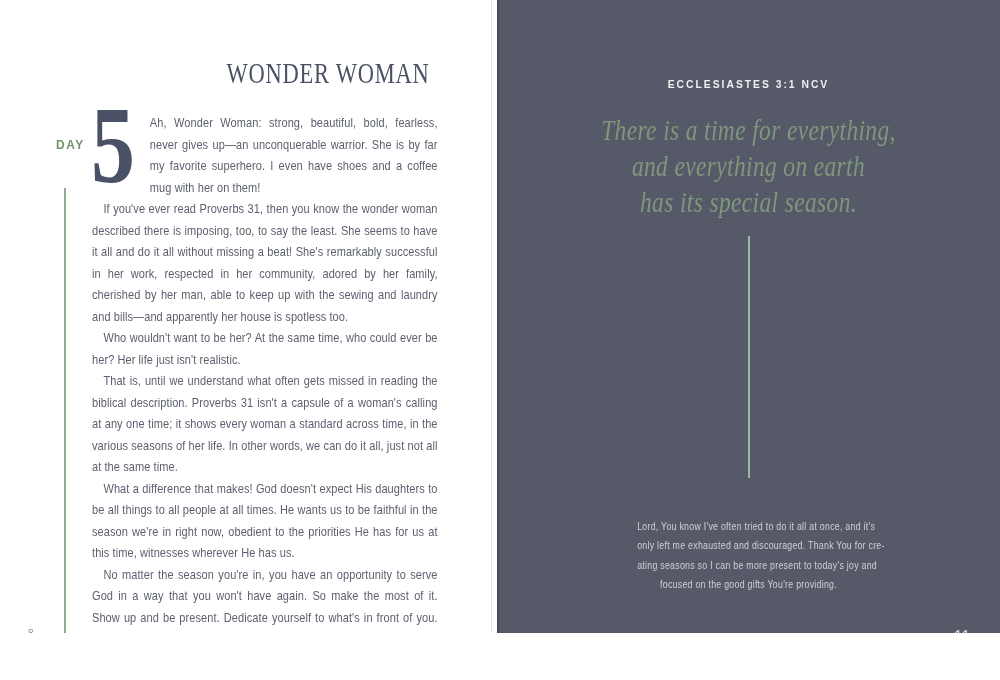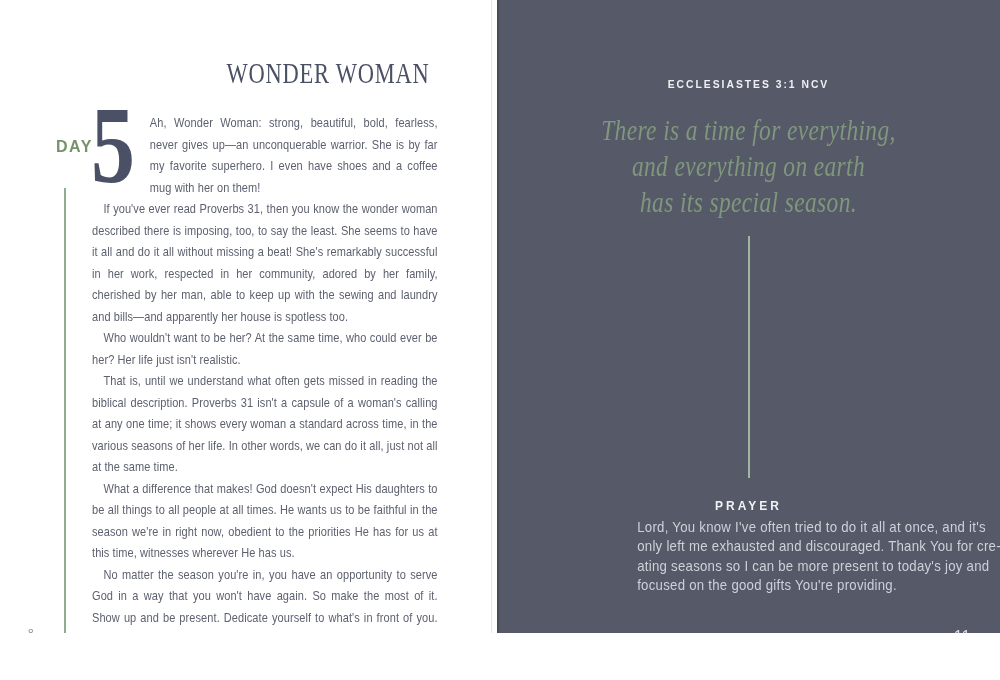--- a/index.html
+++ b/index.html
@@ -9,21 +9,21 @@
   }
   
   .gutter-line { position:absolute; left:491px; top:0; width:1px; height:680px; background:#e6e7e9; }
   .chapter-title {
     position:absolute; left:160px; top:56px; width:336px; text-align:center;
     font-family:"Liberation Serif", serif; font-weight:400; font-size:30px;
     letter-spacing:1px; color:#4b5164; white-space:nowrap;
     transform:scaleX(.75); transform-origin:center top;
   }
   .day-label {
-    position:absolute; left:56px; top:138px; font-size:16px; font-weight:700;
+    position:absolute; left:56px; top:138px; font-size:12px; font-weight:700;
     letter-spacing:1.5px; color:#74936a;
   }
   .day-number {
     position:absolute; left:91px; top:90px; font-family:"Liberation Serif", serif;
     font-weight:700; font-size:110px; line-height:110px; color:#4a5065;
     transform:scaleX(.8); transform-origin:left top;
   }
   .left-rule { position:absolute; left:64px; top:188px; width:2px; height:492px; background:#8fac91; }
   .body-col {
     position:absolute; left:92px; top:112px; width:424px;
@@ -51,21 +51,21 @@
     font-size:30px; line-height:36px; color:#7f977c; letter-spacing:.5px;
     transform:scaleX(.78); transform-origin:center top;
   }
   .right-rule { position:absolute; left:748px; top:236px; width:2px; height:242px; background:#9db7a0; }
   .prayer-heading {
     position:absolute; left:497px; top:499px; width:503px; text-align:center;
     font-size:12px; font-weight:700; letter-spacing:3px; color:#f0f2f4; white-space:nowrap;
   }
   .prayer-text {
     position:absolute; left:622px; top:517px; width:253px; text-align:center;
-    font-size:15px; line-height:19.3px; color:#ced1d9; letter-spacing:.3px;
+    font-size:10px; line-height:19.3px; color:#ced1d9; letter-spacing:.3px;
     transform:scaleX(1); transform-origin:center top;
   }
   .prayer-text .pline { white-space:nowrap; transform:scaleX(.88); transform-origin:center top; }
   .folio-right { position:absolute; left:950px; top:628px; width:24px; text-align:center; font-size:16px; color:#d9dbe0; }
 </style>
 </head>
 <body>
 
 <div class="spread">
 
@@ -93,21 +93,20 @@
   <div class="verse-ref">ECCLESIASTES 3:1 NCV</div>
 
   <div class="verse-quote">
     <div>There is a time for everything,</div>
     <div>and everything on earth</div>
     <div>has its special season.</div>
   </div>
 
   <div class="right-rule"></div>
 
-  <div class="prayer-heading">PRAYER</div>
 
   <div class="prayer-text">
     <div class="pline">Lord, You know I've often tried to do it all at once, and it's</div>
     <div class="pline">only left me exhausted and discouraged. Thank You for cre-</div>
     <div class="pline">ating seasons so I can be more present to today's joy and</div>
     <div class="pline">focused on the good gifts You're providing.</div>
   </div>
 
   <div class="folio-right">11</div>
 

